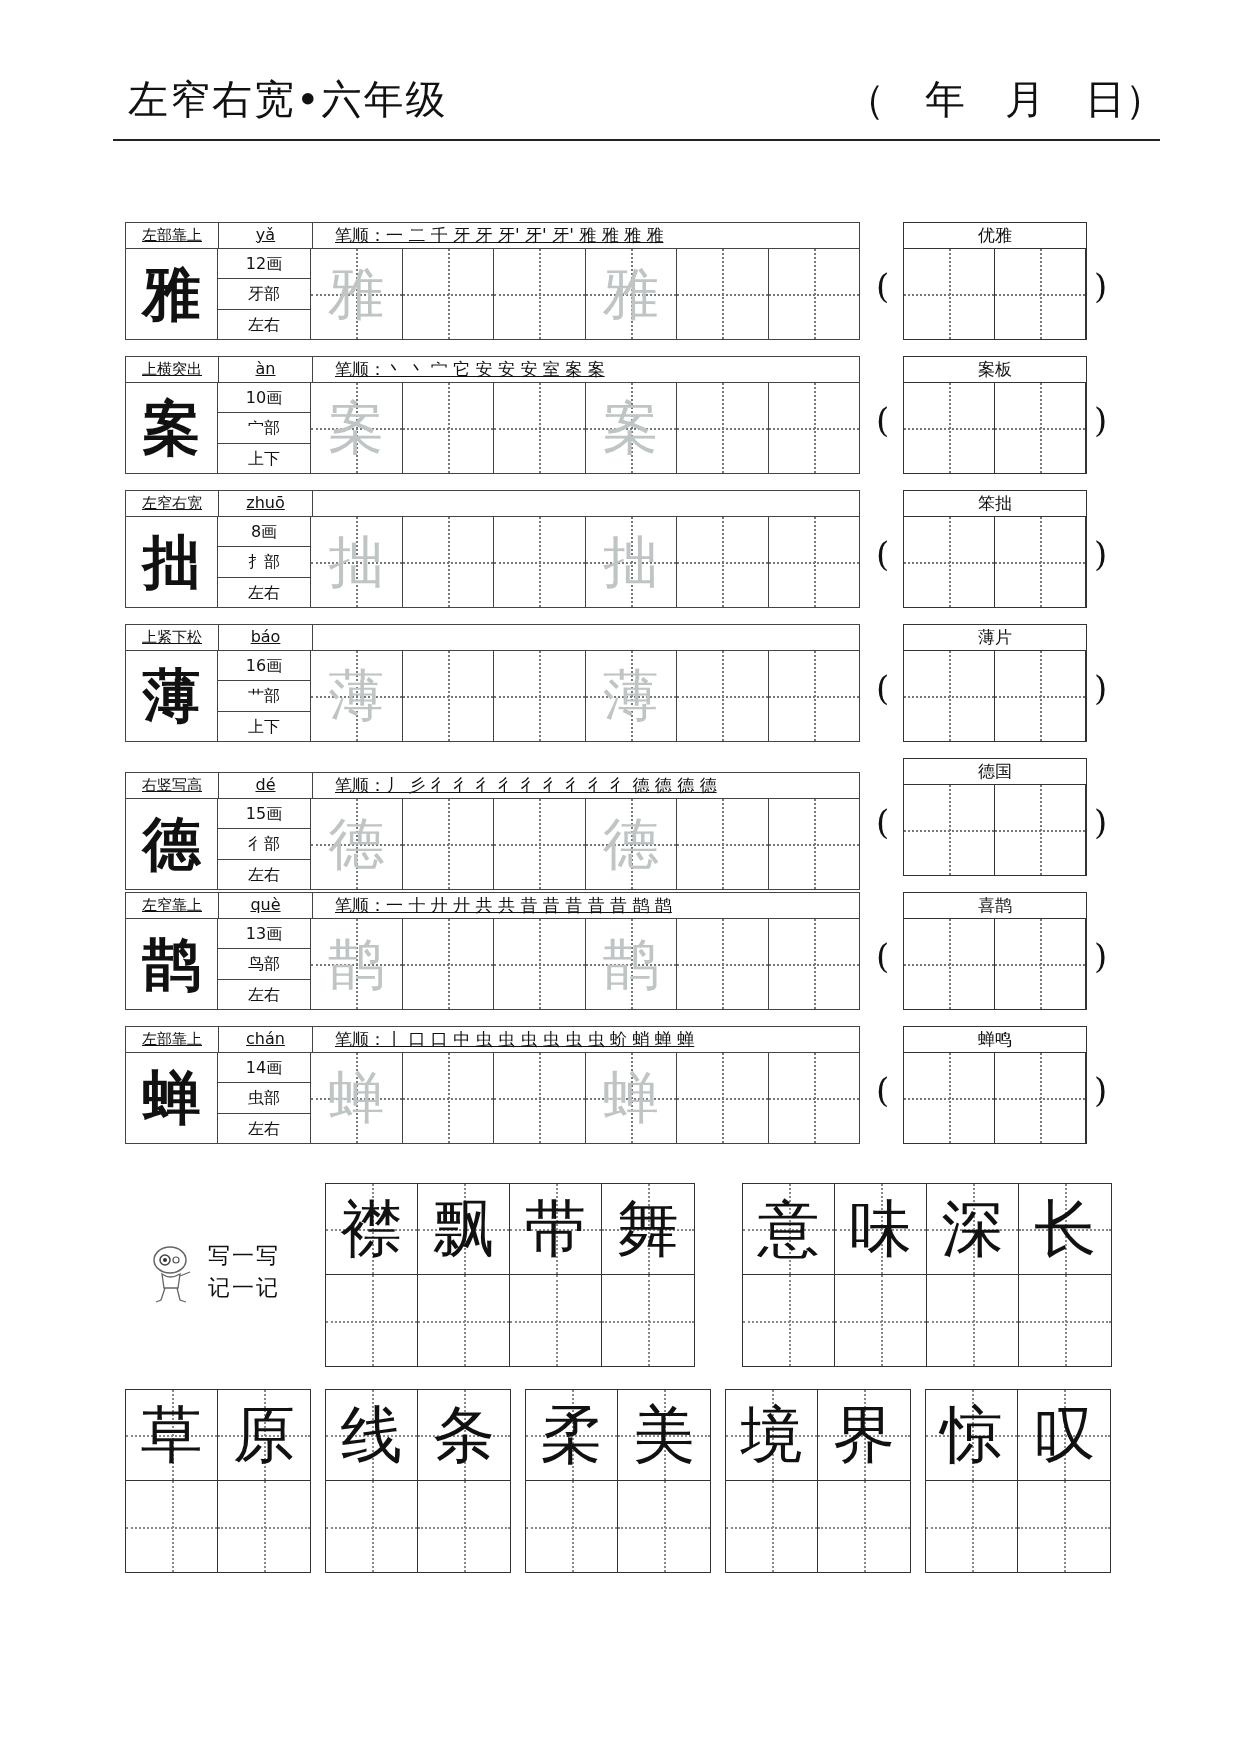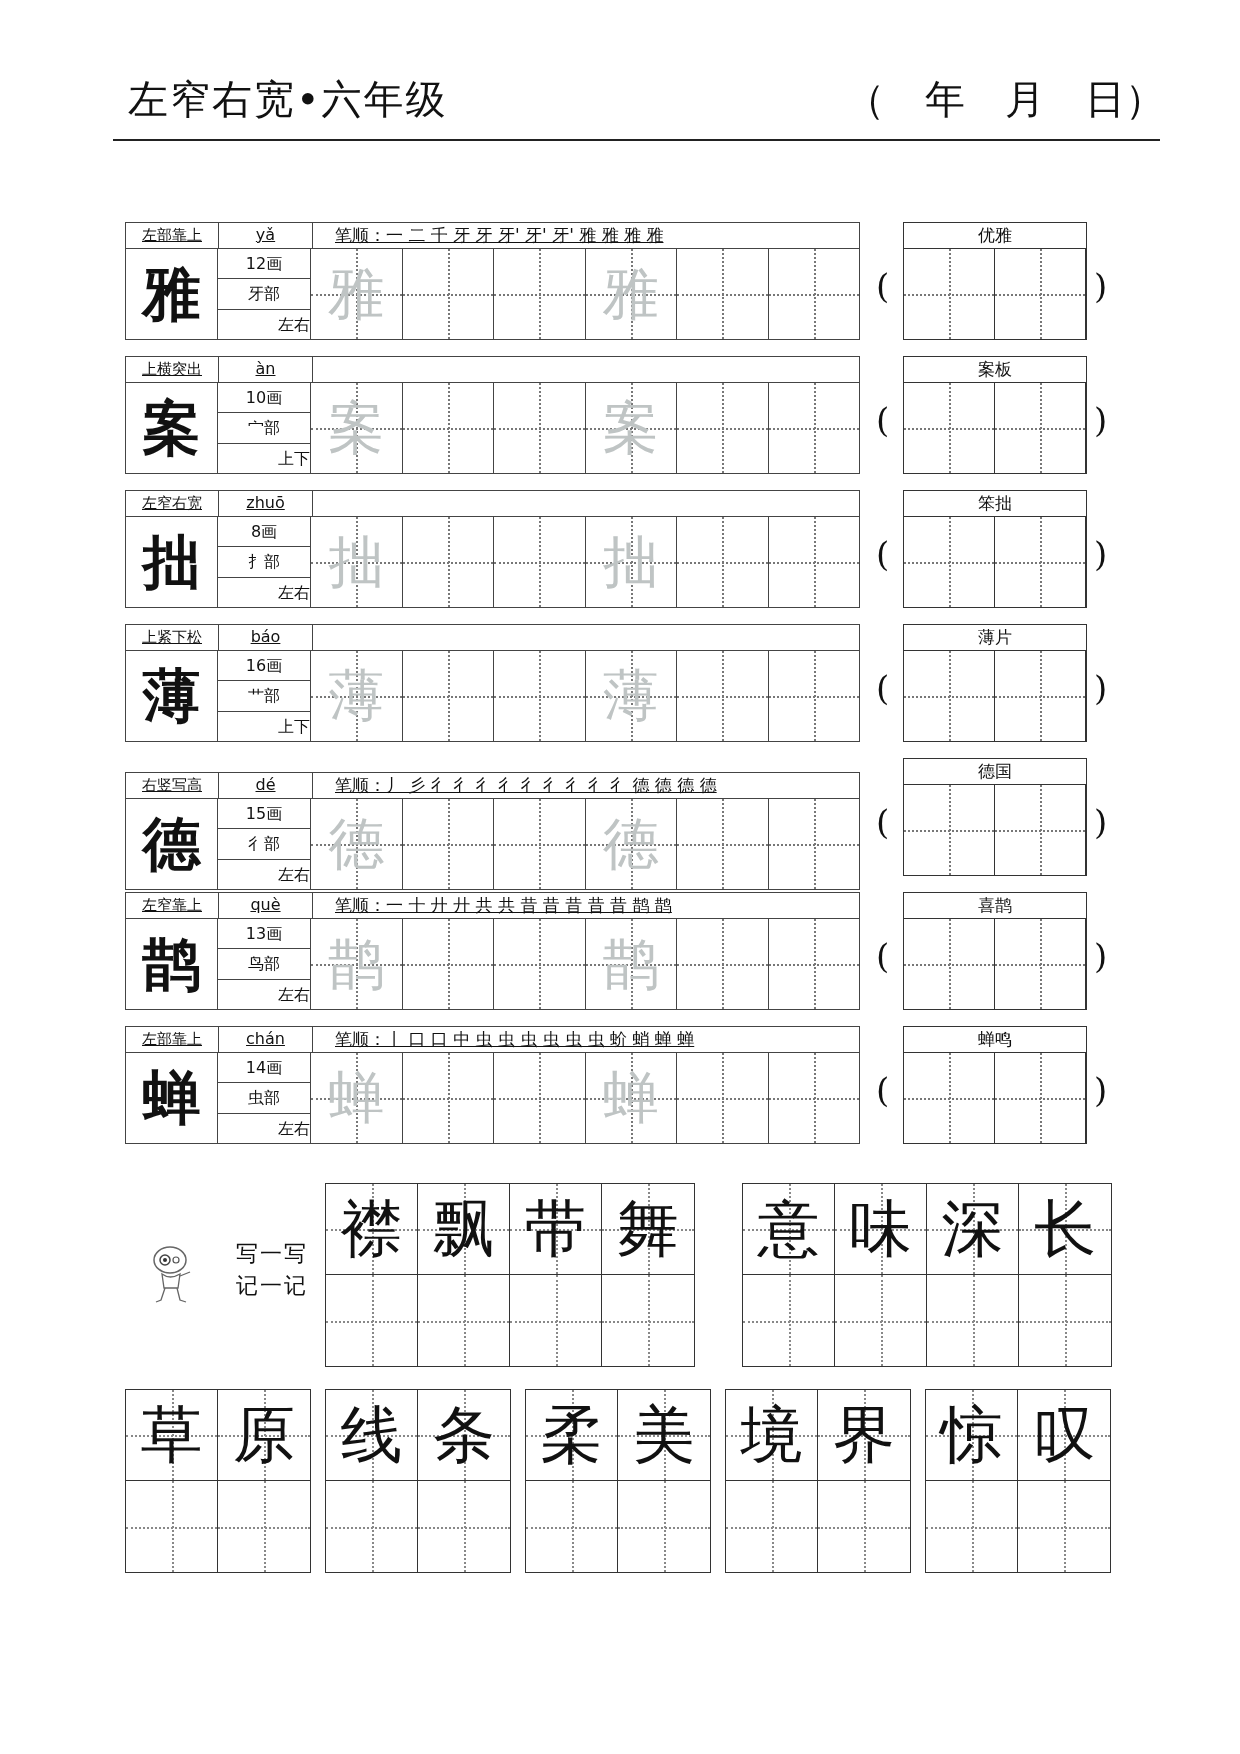--- a/index.html
+++ b/index.html
@@ -13,41 +13,41 @@
 
   .row { position: absolute; left: 125px; width: 735px; height: 118px; border: 1.5px solid #444; box-sizing: border-box; }
   .row .hdr { position: absolute; left: 0; top: 0; width: 100%; height: 26px; border-bottom: 1.5px solid #444; box-sizing: border-box; display: flex; text-decoration: underline; }
   .hdr .tip { width: 92px; border-right: 1.5px solid #444; font-size: 15px; text-align: center; line-height: 24px; font-family: "DejaVu Serif", serif; }
   .hdr .py { width: 93px; border-right: 1.5px solid #444; font-size: 16px; text-align: center; line-height: 24px; }
   .hdr .order { flex: 1; font-size: 17px; line-height: 24px; padding-left: 22px; white-space: nowrap; overflow: hidden; }
   .row .body { position: absolute; left: 0; top: 26px; width: 100%; height: 90px; display: flex; }
   .big { width: 92px; border-right: 1.5px solid #444; box-sizing: border-box; font-size: 58px; text-align: center; line-height: 90px; font-family: "DejaVu Serif", serif; font-weight: bold; }
   .meta { width: 93px; border-right: 1.5px solid #444; box-sizing: border-box; display: flex; flex-direction: column; }
   .meta div { flex: 1; font-size: 16px; text-align: center; line-height: 29px; border-bottom: 1.5px solid #444; }
-  .meta div:last-child { border-bottom: none; text-align: right; }
+  .meta div:last-child { border-bottom: none; }
   .cells { flex: 1; display: flex; }
   .cell { flex: 1; border-right: 1.5px solid #444; position: relative; box-sizing: border-box; }
   .cell:last-child { border-right: none; }
   .cell::before { content:""; position:absolute; left:50%; top:0; bottom:0; border-left: 2px dotted #777; }
   .cell::after { content:""; position:absolute; top:50%; left:0; right:0; border-top: 2px dotted #777; }
   .ghost { position:absolute; left:0; right:0; top:0; bottom:0; text-align:center; line-height:90px; font-size:56px; color:#bfc4c4; font-family: "DejaVu Serif", serif; z-index:1; }
 
   .word { position: absolute; left: 903px; width: 184px; height: 118px; border: 1.5px solid #333; box-sizing: border-box; }
   .word .wt { height: 26px; border-bottom: 1.5px solid #333; font-size: 17px; text-align:center; line-height:25px; font-family: "DejaVu Serif", serif; box-sizing:border-box; }
   .word .wc { display:flex; height: 90px; }
   .word .cell { border-right: 1.5px solid #333; }
   .paren { position:absolute; font-size: 34px; font-family: "DejaVu Serif", serif; line-height: 40px; }
 
   .grid { position:absolute; border: 1.5px solid #333; box-sizing: border-box; display:grid; }
   .gcell { position: relative; border-right: 1.5px solid #333; border-bottom: 1.5px solid #333; box-sizing: border-box; }
   .gcell::before { content:""; position:absolute; left:50%; top:0; bottom:0; border-left: 2px dotted #888; }
   .gcell::after { content:""; position:absolute; top:50%; left:0; right:0; border-top: 2px dotted #888; }
   .gcell .ch { position:absolute; inset:0; text-align:center; font-size: 62px; line-height: 90px; font-family: "DejaVu Serif", serif; z-index:1; }
   .mascot { left: 148px; top: 1244px; width: 48px; height: 62px; }
-  .memo { left: 208px; top: 1240px; font-size: 22px; line-height: 32px; font-family: Liberation Mono, monospace; letter-spacing: 2px; margin-left: 28px; }
+  .memo { left: 208px; top: 1240px; font-size: 22px; line-height: 32px; font-family: Liberation Serif, serif; letter-spacing: 2px; }
 </style>
 </head>
 <body>
 
 <div class="abs title">左窄右宽•六年级</div>
 <div class="abs date">
   <span>（</span>
   <span style="width:40px"></span>
   <span>年</span>
   <span style="width:40px"></span>
@@ -92,20 +92,21 @@
           <div class="cell"></div>
           <div class="cell"></div>
         </div>
       </div>
       <div class="paren abs" style="left:1094px;top:266px">)</div>
 
       <div class="row" style="top:356px">
         <div class="hdr">
           <div class="tip">上横突出</div>
           <div class="py">àn</div>
+          <div class="order"><span>笔顺：</span><span>丶 丶 宀 它 安 安 安 室 案 案</span></div>
         </div>
         <div class="body">
           <div class="big">案</div>
           <div class="meta">
             <div>10画</div>
             <div>宀部</div>
             <div>上下</div>
           </div>
           <div class="cells">
           <div class="cell">

